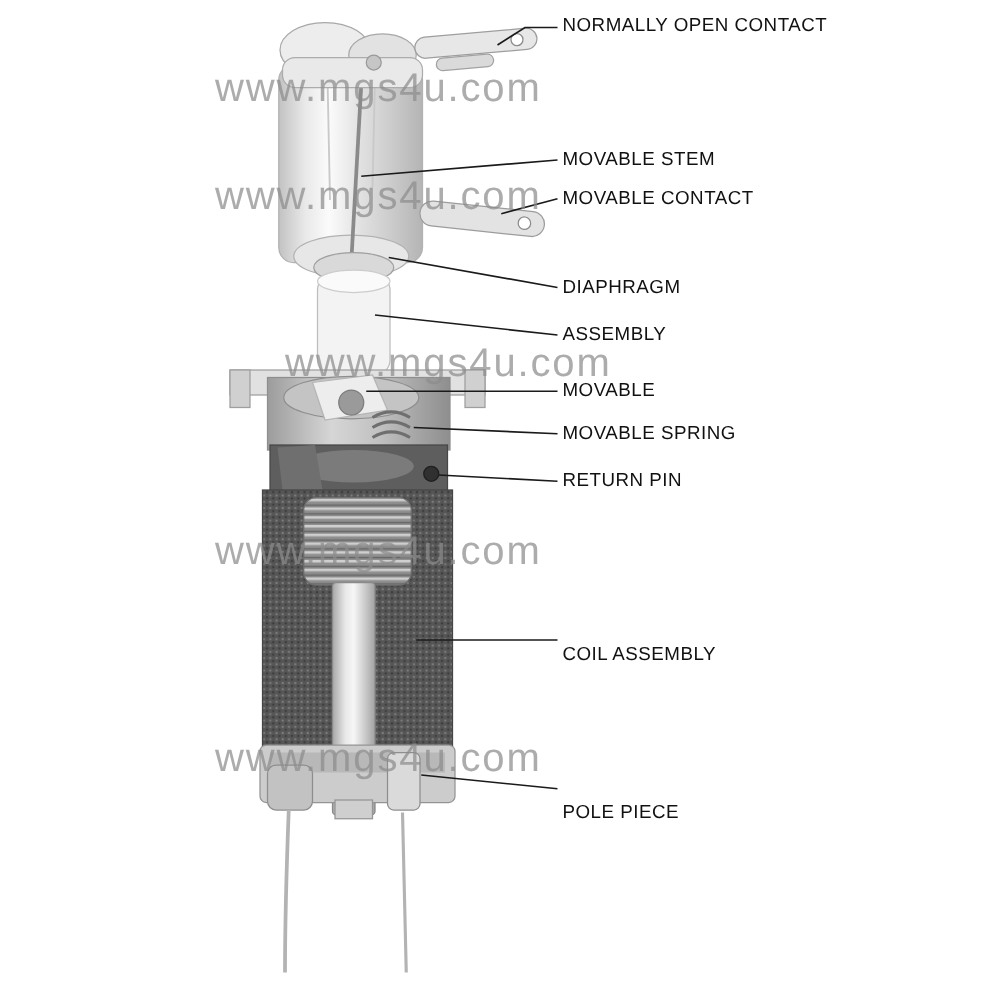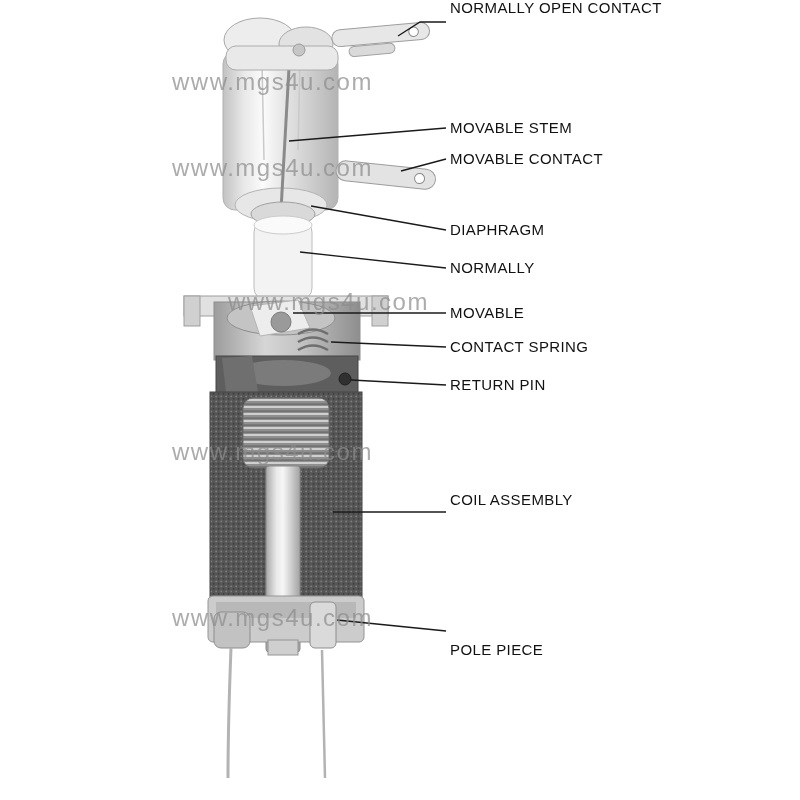--- a/index.html
+++ b/index.html
@@ -3,22 +3,22 @@
 <meta charset="utf-8">
 <title>Diagram</title>
 <style>
   html,body{margin:0;padding:0;background:#ffffff;}
   .stage{
     position:relative;width:800px;height:800px;background:#ffffff;
     overflow:hidden;font-family:"Liberation Sans",sans-serif;
   }
   .art{position:absolute;left:0;top:0;width:800px;height:800px;z-index:1;}
   .wm{
-    position:absolute;z-index:2;font-size:24px;letter-spacing:1.5px;
-    color:rgba(140,140,140,0.72);white-space:nowrap;user-select:none;margin-top:16px;
+    position:absolute;z-index:2;font-size:32px;letter-spacing:1.5px;
+    color:rgba(140,140,140,0.72);white-space:nowrap;user-select:none;
   }
   .lbl{
     position:absolute;left:450px;z-index:3;font-size:15px;line-height:16px;
     letter-spacing:0.4px;color:#111111;white-space:nowrap;
   }
   .leader{stroke:#1a1a1a;stroke-width:1.3;fill:none;}
 </style>
 </head>
 <body>
 
@@ -152,24 +152,24 @@
       <polyline class="leader" points="337,620 446,631"></polyline>
     </g>
   </svg>
 
   <div class="wm" style="left:172px;top:52px">www.mgs4u.com</div>
   <div class="wm" style="left:172px;top:138px">www.mgs4u.com</div>
   <div class="wm" style="left:228px;top:272px">www.mgs4u.com</div>
   <div class="wm" style="left:172px;top:422px">www.mgs4u.com</div>
   <div class="wm" style="left:172px;top:588px">www.mgs4u.com</div>
 
-  <div class="lbl" style="top:0">NORMALLY OPEN CONTACT</div>
+  <div class="lbl" style="top:13px">NORMALLY OPEN CONTACT</div>
   <div class="lbl" style="top:120px">MOVABLE STEM</div>
   <div class="lbl" style="top:151px">MOVABLE CONTACT</div>
   <div class="lbl" style="top:222px">DIAPHRAGM</div>
-  <div class="lbl" style="top:260px">NORMALLY</div>
+  <div class="lbl" style="top:260px">ASSEMBLY</div>
   <div class="lbl" style="top:305px">MOVABLE</div>
-  <div class="lbl" style="top:339px">CONTACT SPRING</div>
+  <div class="lbl" style="top:339px">MOVABLE SPRING</div>
   <div class="lbl" style="top:377px">RETURN PIN</div>
-  <div class="lbl" style="top:492px">COIL ASSEMBLY</div>
+  <div class="lbl" style="top:516px">COIL ASSEMBLY</div>
   <div class="lbl" style="top:642px">POLE PIECE</div>
 
 </div>
 
 </body></html>

